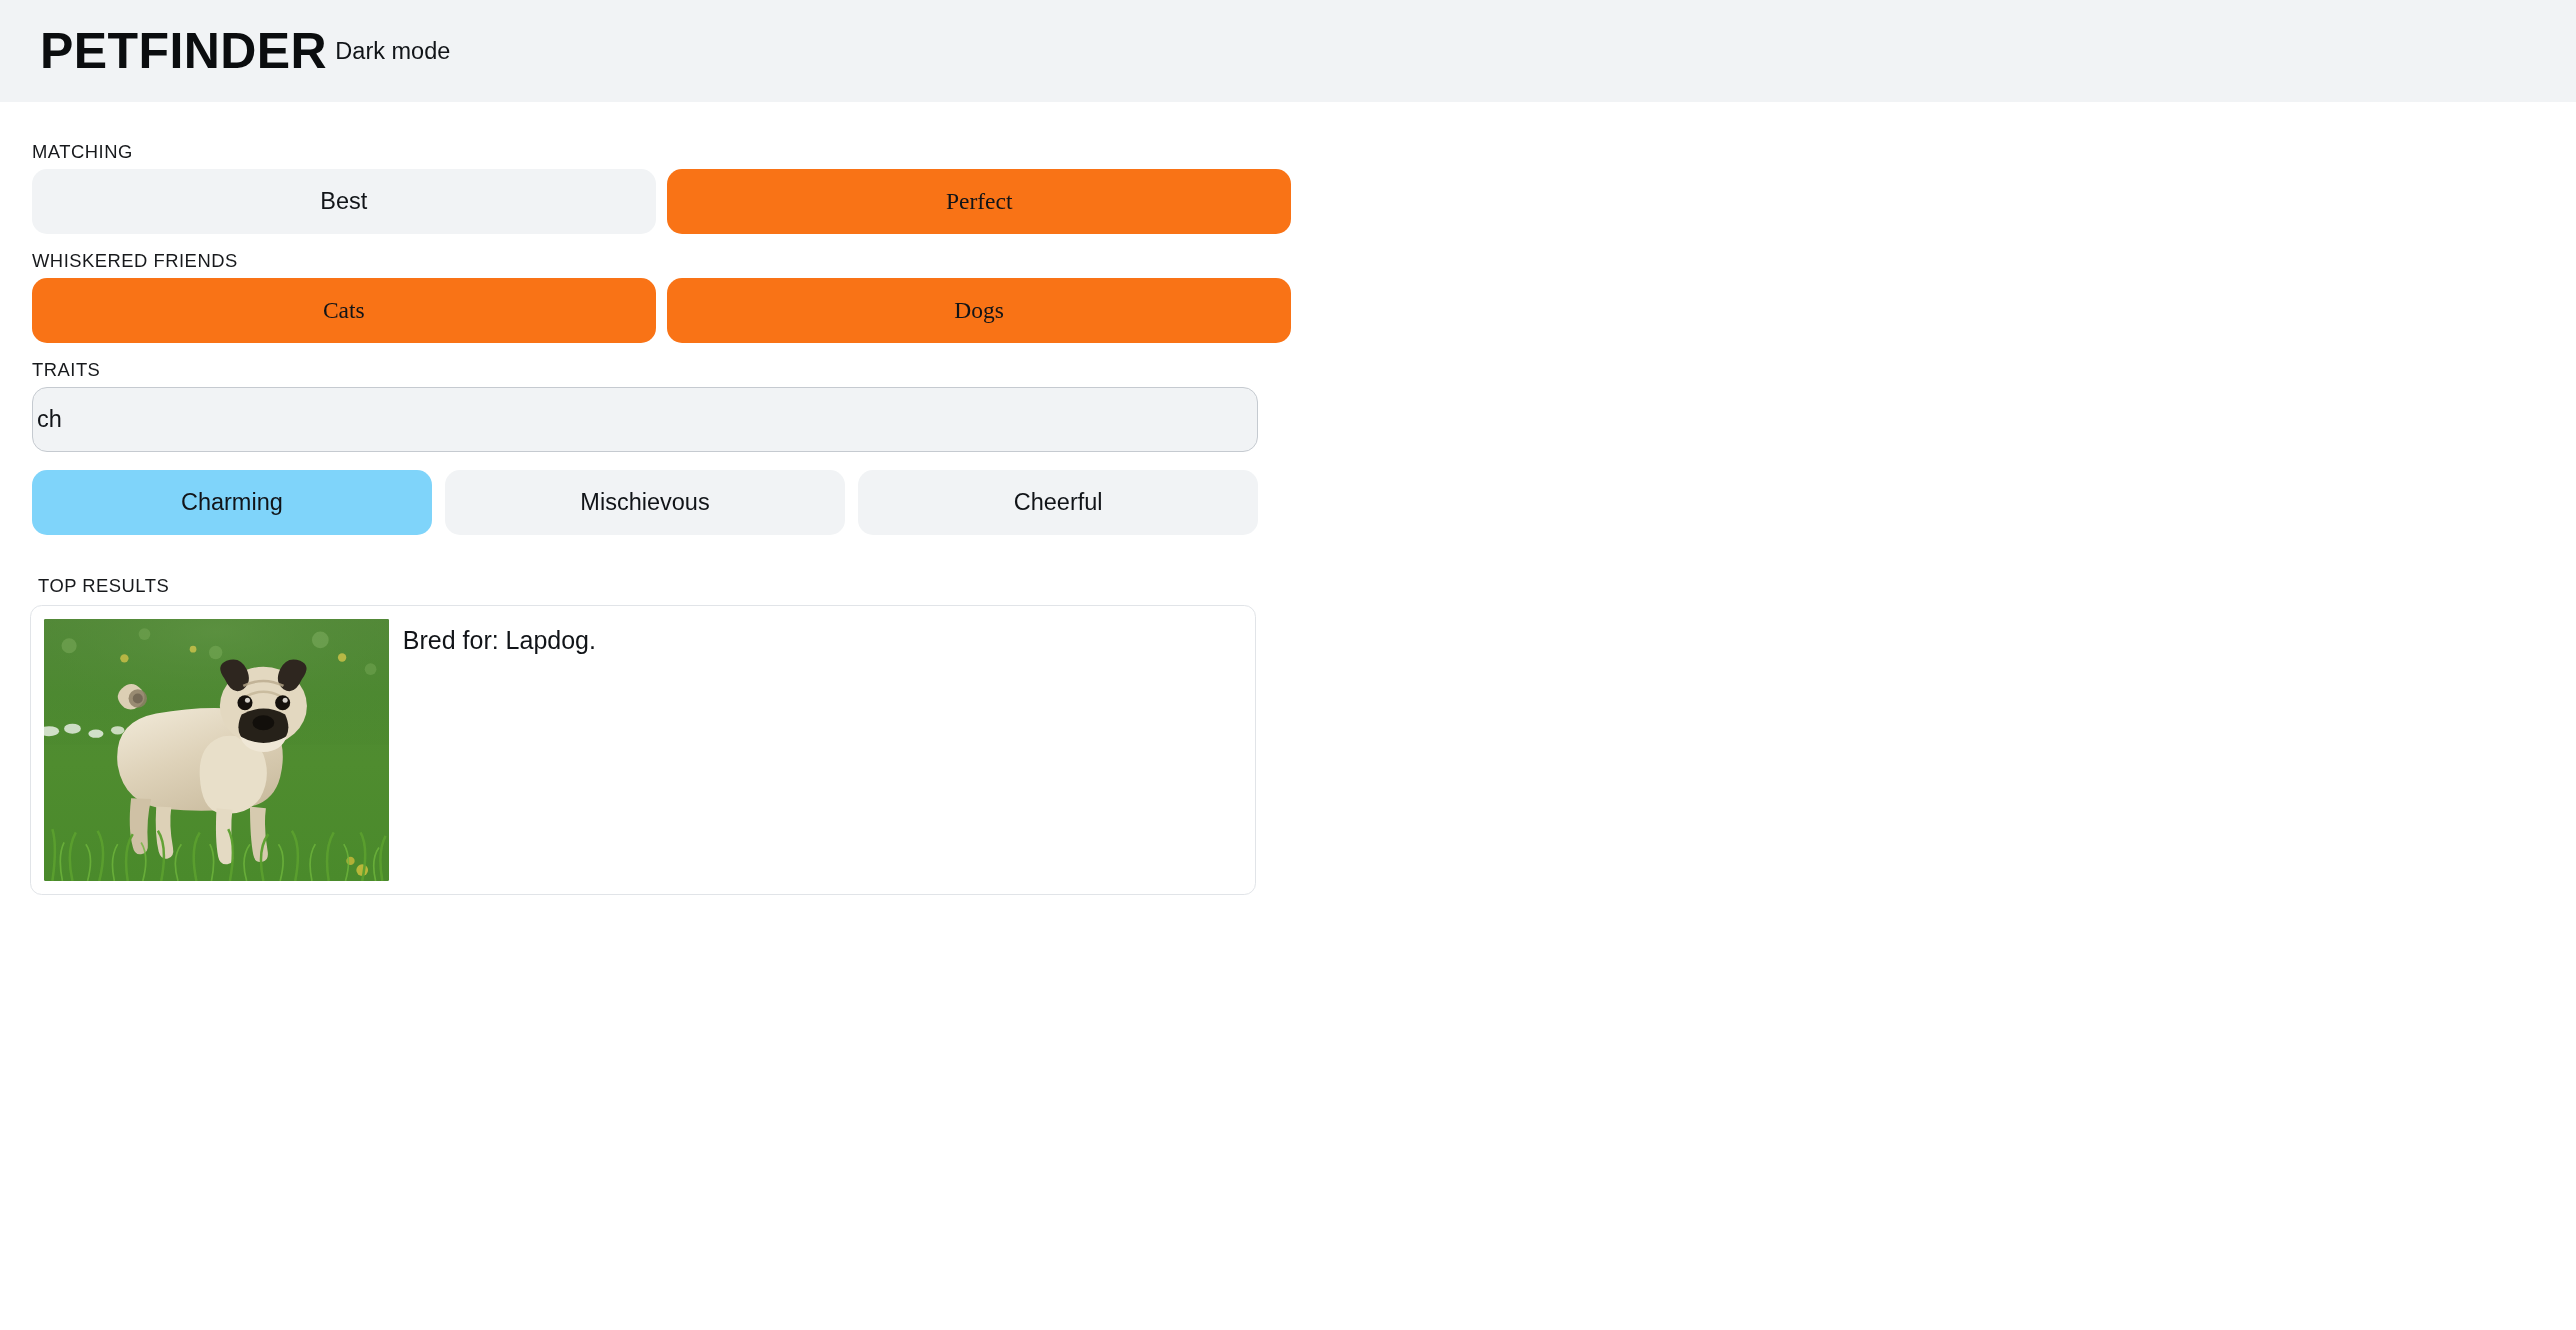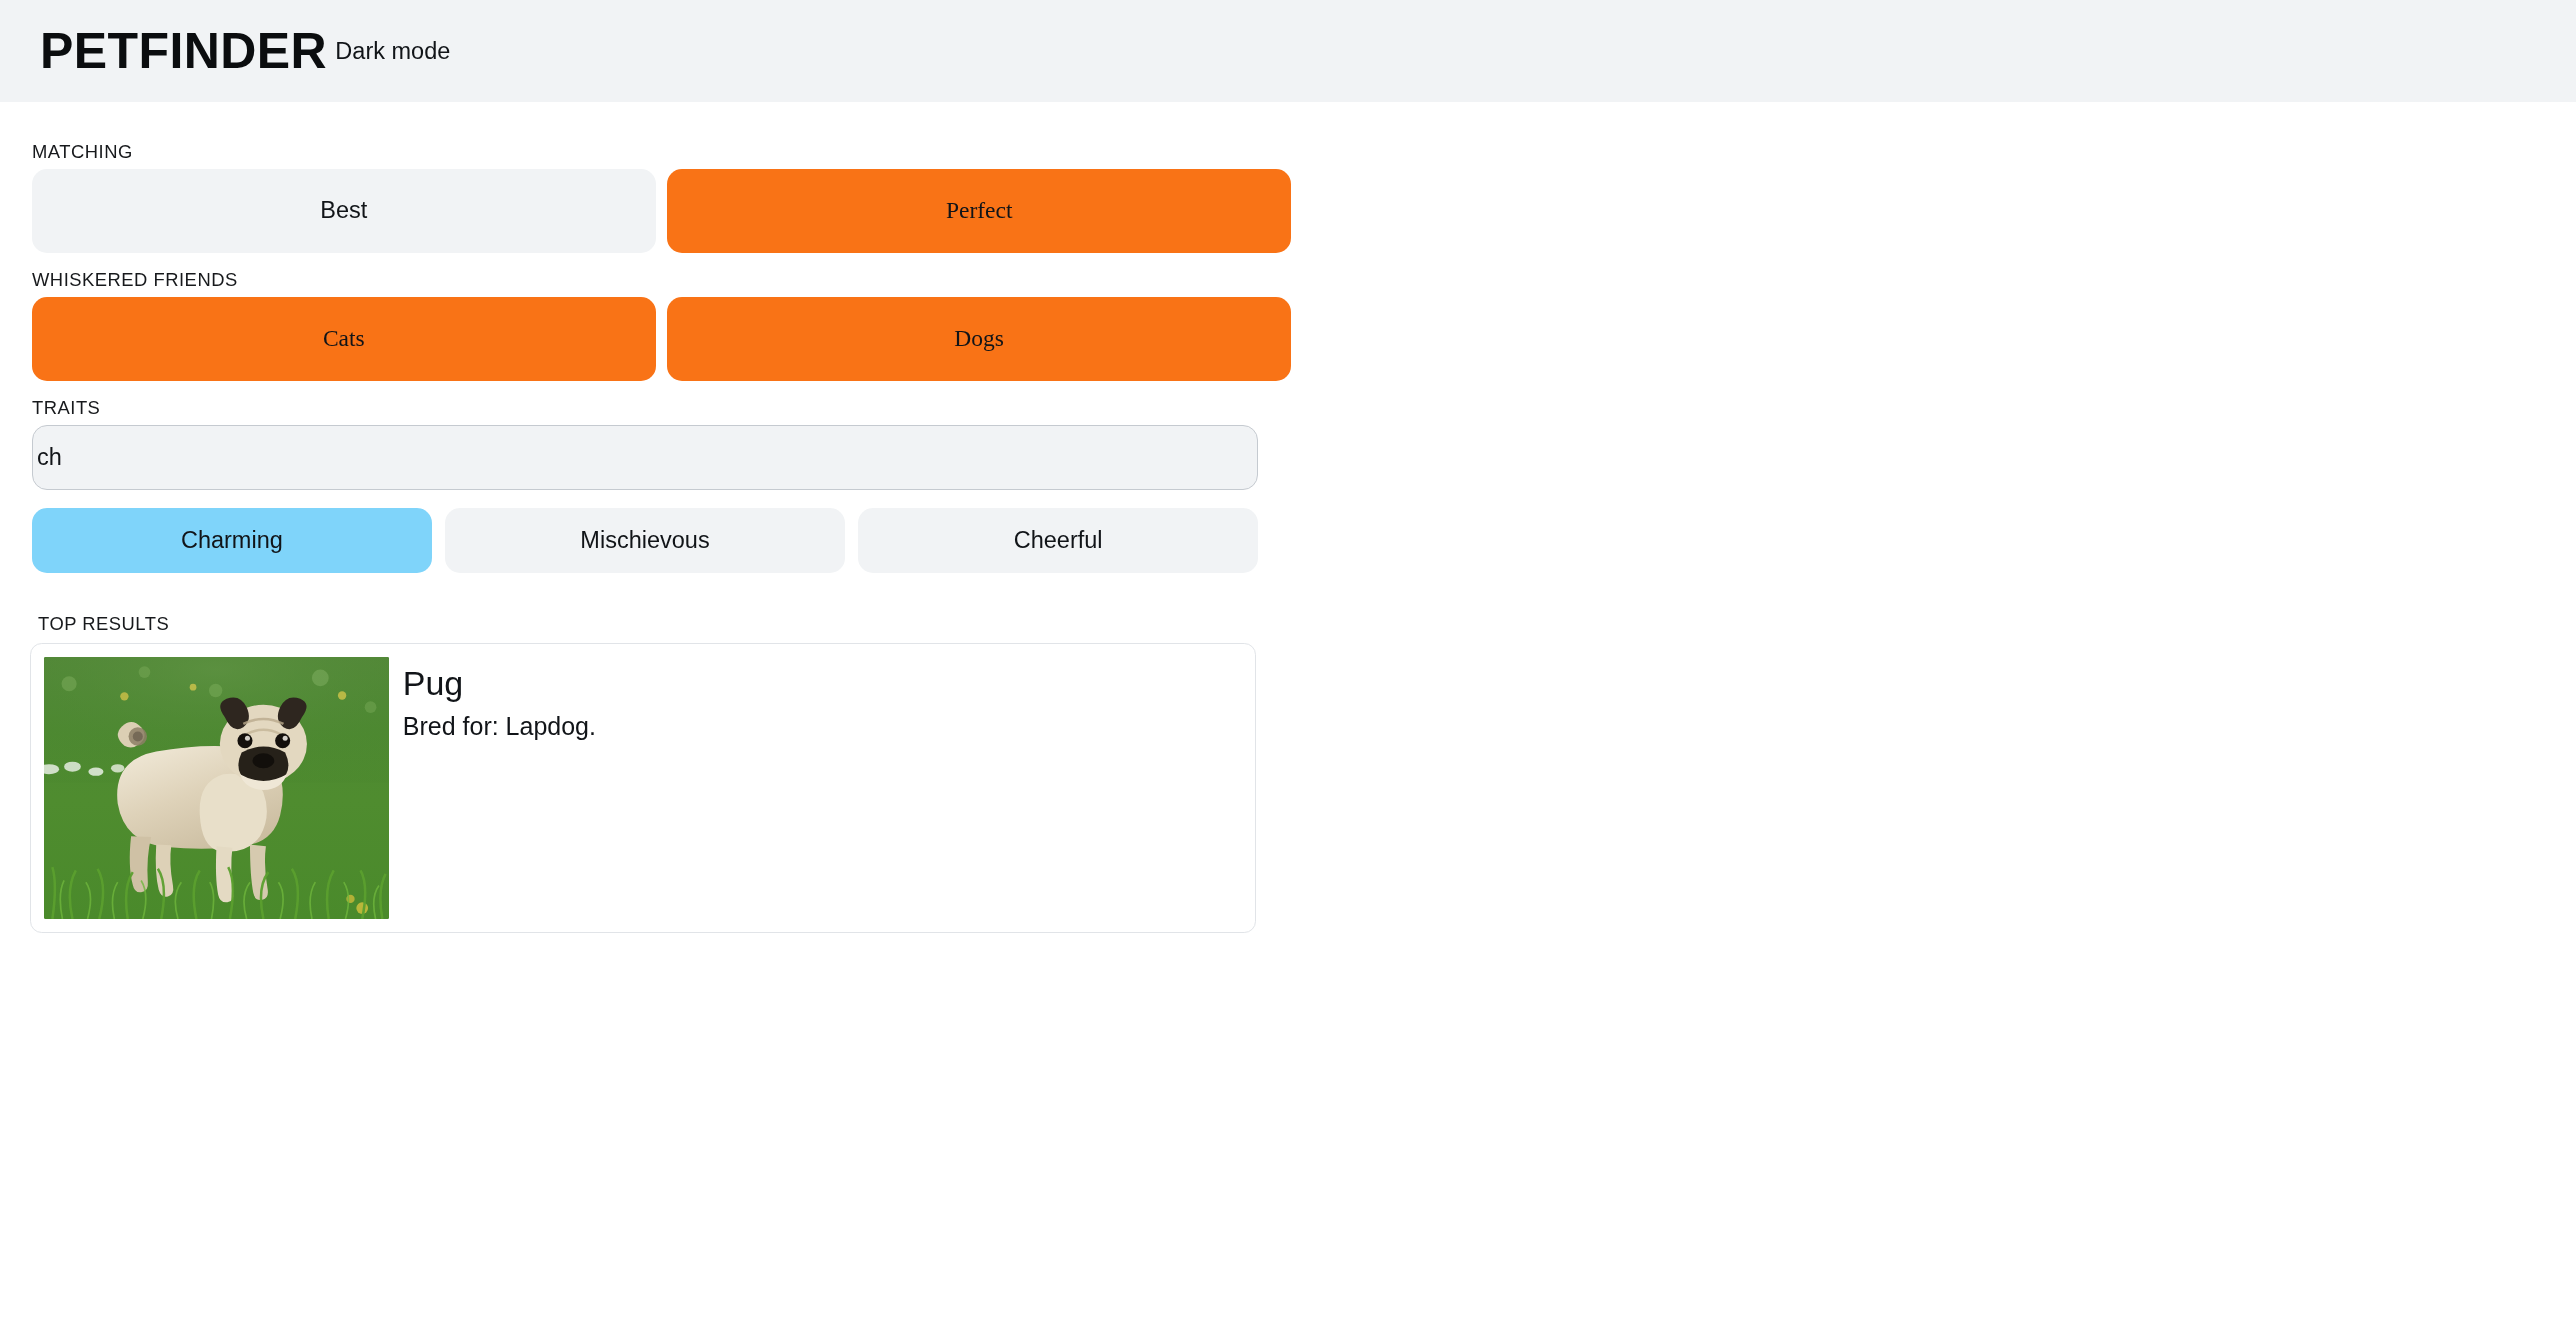--- a/index.html
+++ b/index.html
@@ -71,21 +71,21 @@
   }
 
   
   .option-row {
     display: flex;
     gap: 11.7px;
     margin-bottom: 17px;
   }
   .option-btn {
     flex: 1 1 0;
-    height: 84px;
+    height: 65px;
     border: none;
     border-radius: 15px;
     background: #F1F3F5;
     color: #111418;
     font-size: 23.5px;
     font-family: "Liberation Sans", sans-serif;
     cursor: pointer;
     display: flex;
     align-items: center;
     justify-content: center;
@@ -327,20 +327,19 @@
             <path d="M242 313 q-8 -28 4 -44"></path>
             <path d="M282 313 q8 -30 -2 -44"></path>
             <path d="M320 313 q-6 -28 4 -44"></path>
             <path d="M360 313 q8 -28 -2 -44"></path>
             <path d="M396 313 q-6 -26 4 -40"></path>
           </g>
         </svg>
       </div>
 
       <div class="result-info">
-        <div class="result-title">Pug</div>
         <div class="result-sub">Bred for: Lapdog.</div>
       </div>
     </article>
   </section>
 
 </div>
 
 
 </body></html>

